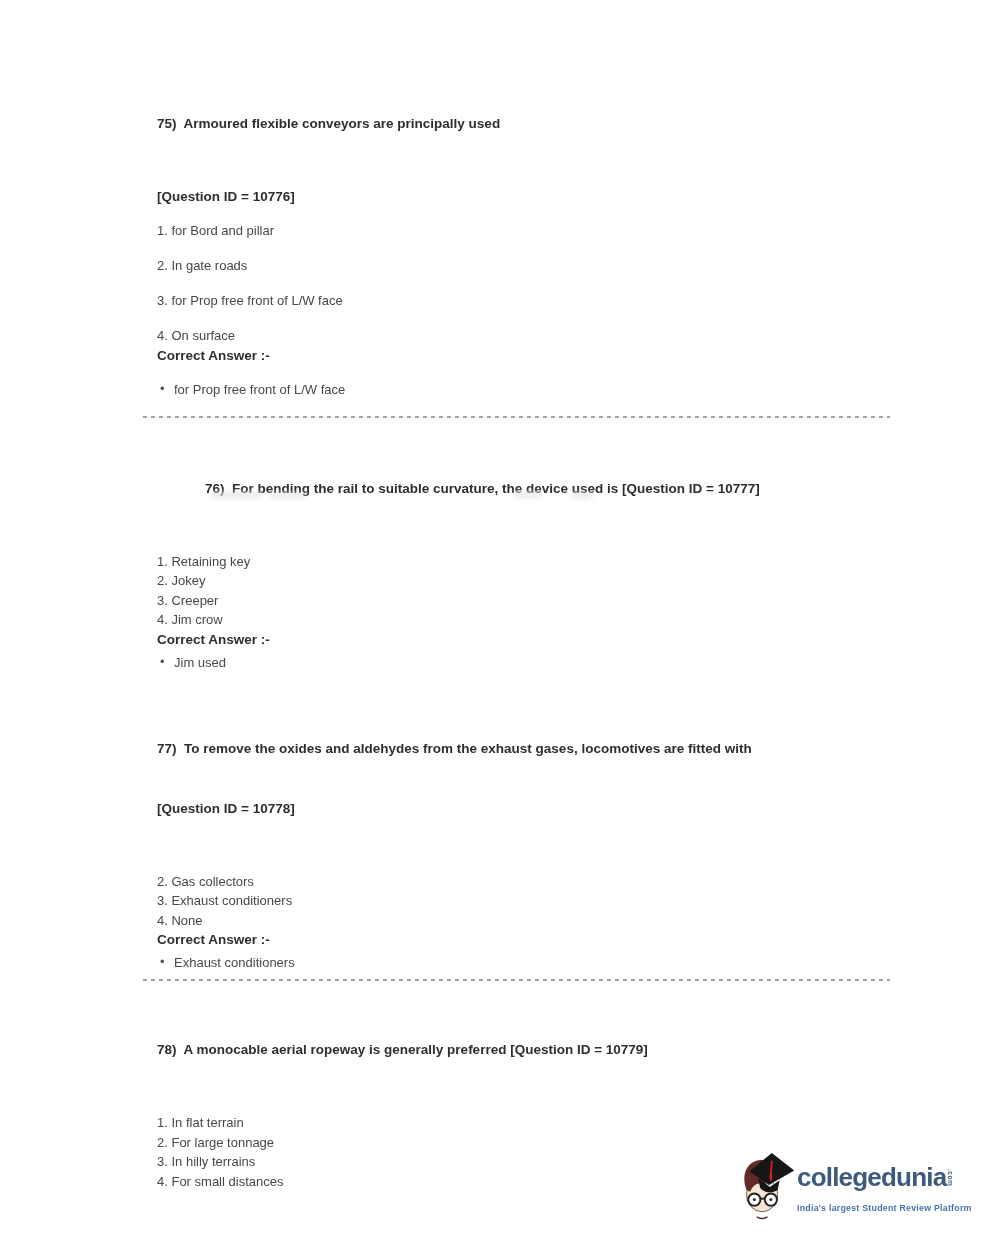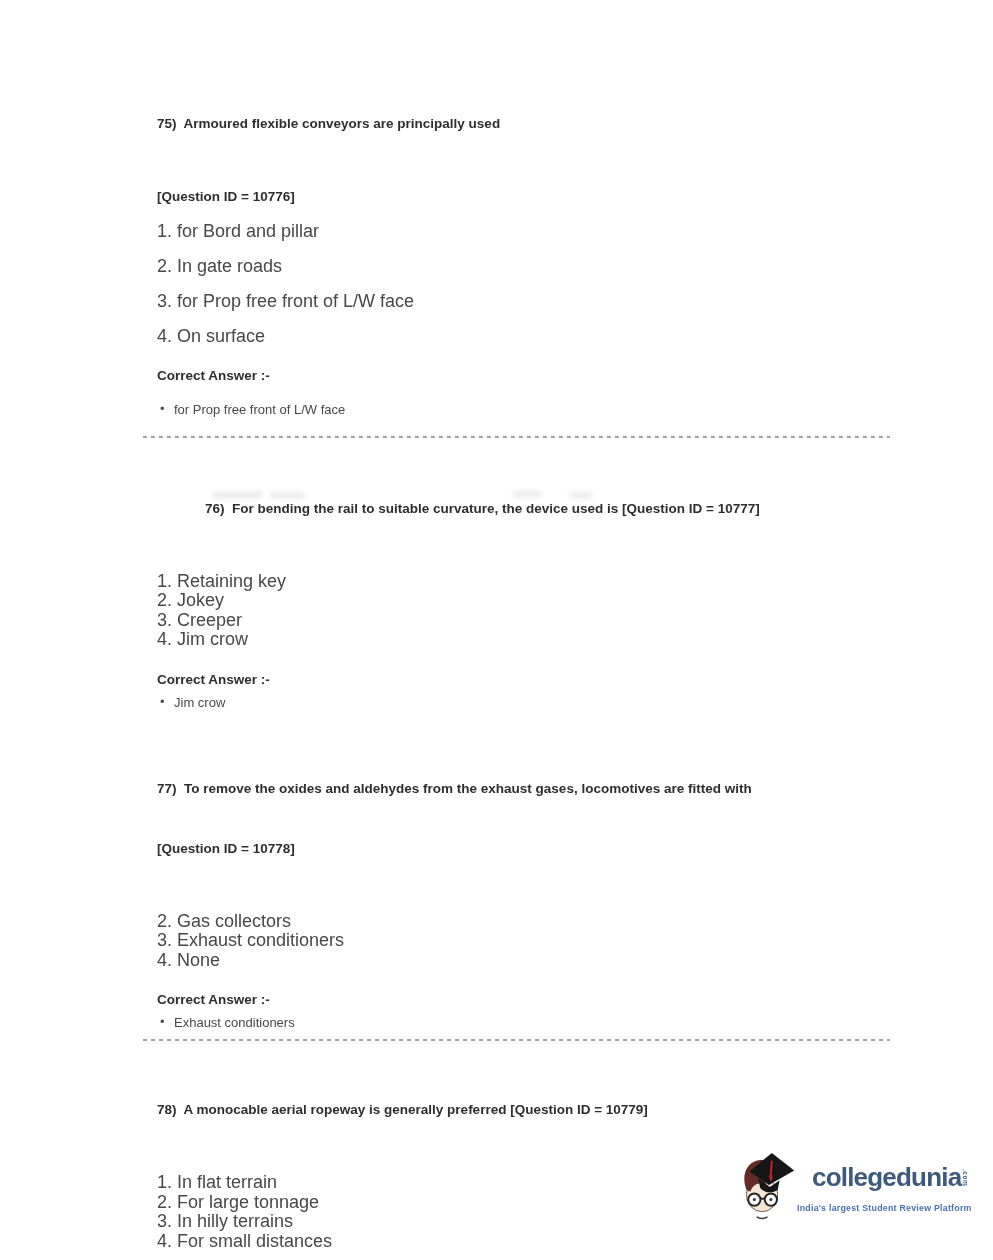--- a/index.html
+++ b/index.html
@@ -19,33 +19,32 @@
     font-size:13.5px;
     font-weight:bold;
     color:#2e2e2e;
     line-height:20px;
     white-space:pre-wrap;
   }
   .qid { margin-top:13px; }
   .opts { margin-top:13px; }
   .opts.wide { margin-top:14px; }
   .opt {
-    font-size:18px;
+    font-size:13px;
     color:#484848;
     line-height:19.6px;
     white-space:pre-wrap;
   }
   .opts.wide .opt { line-height:20px; }
   .opts.wide .opt + .opt { margin-top:15px; }
   .correct {
     font-size:13.5px;
     font-weight:bold;
     color:#2e2e2e;
     line-height:20px;
-    margin-top:20px;
   }
   .answer {
     position:relative;
     font-size:13px;
     color:#484848;
     line-height:19.6px;
     padding-left:17px;
   }
   .answer::before {
     content:"\2022";
@@ -79,21 +78,21 @@
 
   
   .logo {
     position:absolute;
     left:736px; top:1151px;
     display:flex;
     align-items:flex-start;
   }
   .mascot { width:60px; height:70px; flex:0 0 auto; }
   .logo-text { margin-left:1px; padding-top:12px; }
-  .wordmark-row { display:flex; align-items:flex-start;margin-left:15px; }
+  .wordmark-row { display:flex; align-items:flex-start; }
   .wordmark {
     font-size:26px;
     font-weight:bold;
     color:#3d5a7d;
     letter-spacing:-0.8px;
     line-height:28px;
   }
   .tld {
     font-size:6.5px;
     font-weight:bold;
@@ -139,21 +138,21 @@
     <div class="q-heading mt-h76">
       <div>76)  For bending the rail to suitable curvature, the device used is [Question ID = 10777]</div>
     </div>
     <div class="opts">
       <div class="opt">1. Retaining key</div>
       <div class="opt">2. Jokey</div>
       <div class="opt">3. Creeper</div>
       <div class="opt">4. Jim crow</div>
     </div>
     <div class="correct">Correct Answer :-</div>
-    <div class="answer">Jim crow</div>
+    <div class="answer">Jim used</div>
   </section>
 
   <section class="q tight">
     <div class="q-heading mt-h77">
       <div>77)  To remove the oxides and aldehydes from the exhaust gases, locomotives are fitted with</div>
       <div>[Question ID = 10778]</div>
     </div>
     <div class="opts">
       <div class="opt">2. Gas collectors</div>
       <div class="opt">3. Exhaust conditioners</div>

